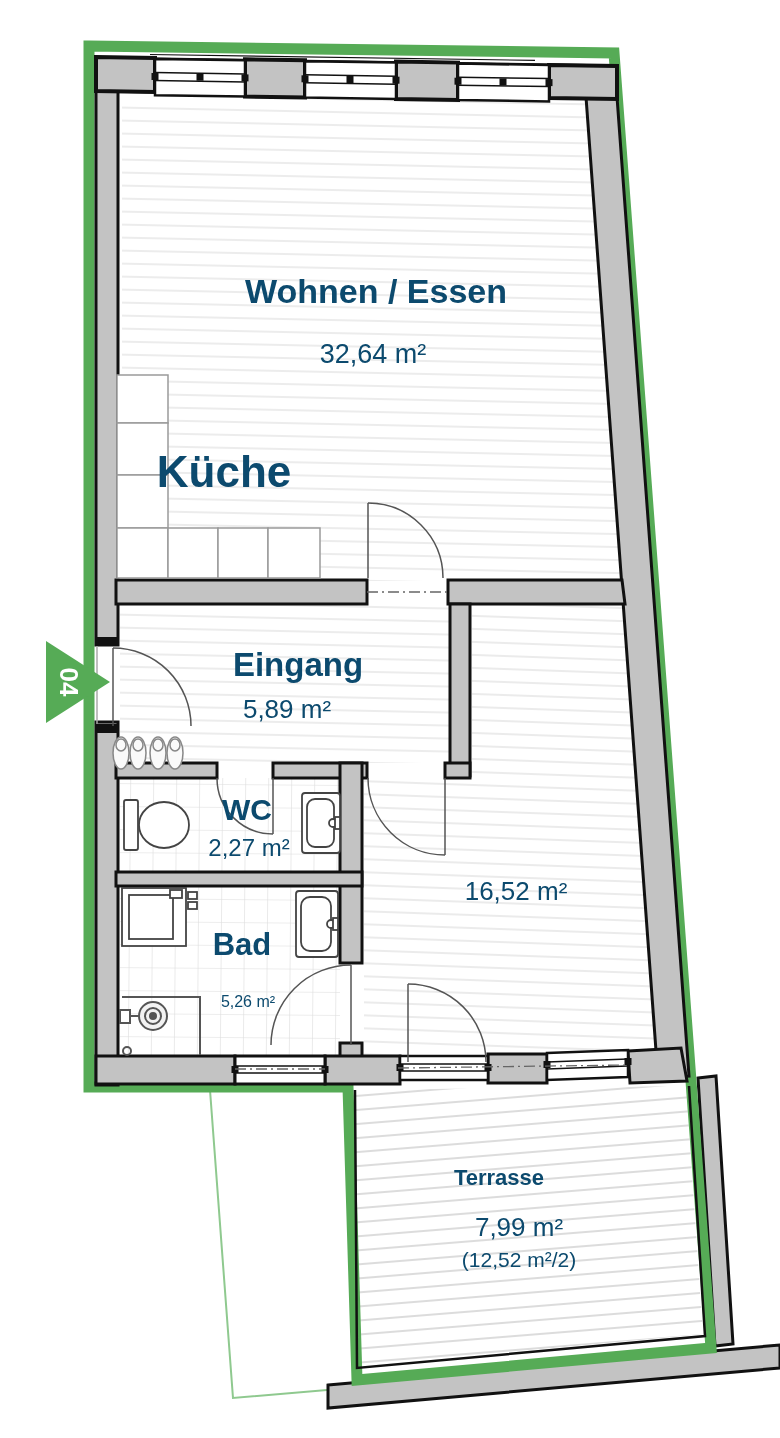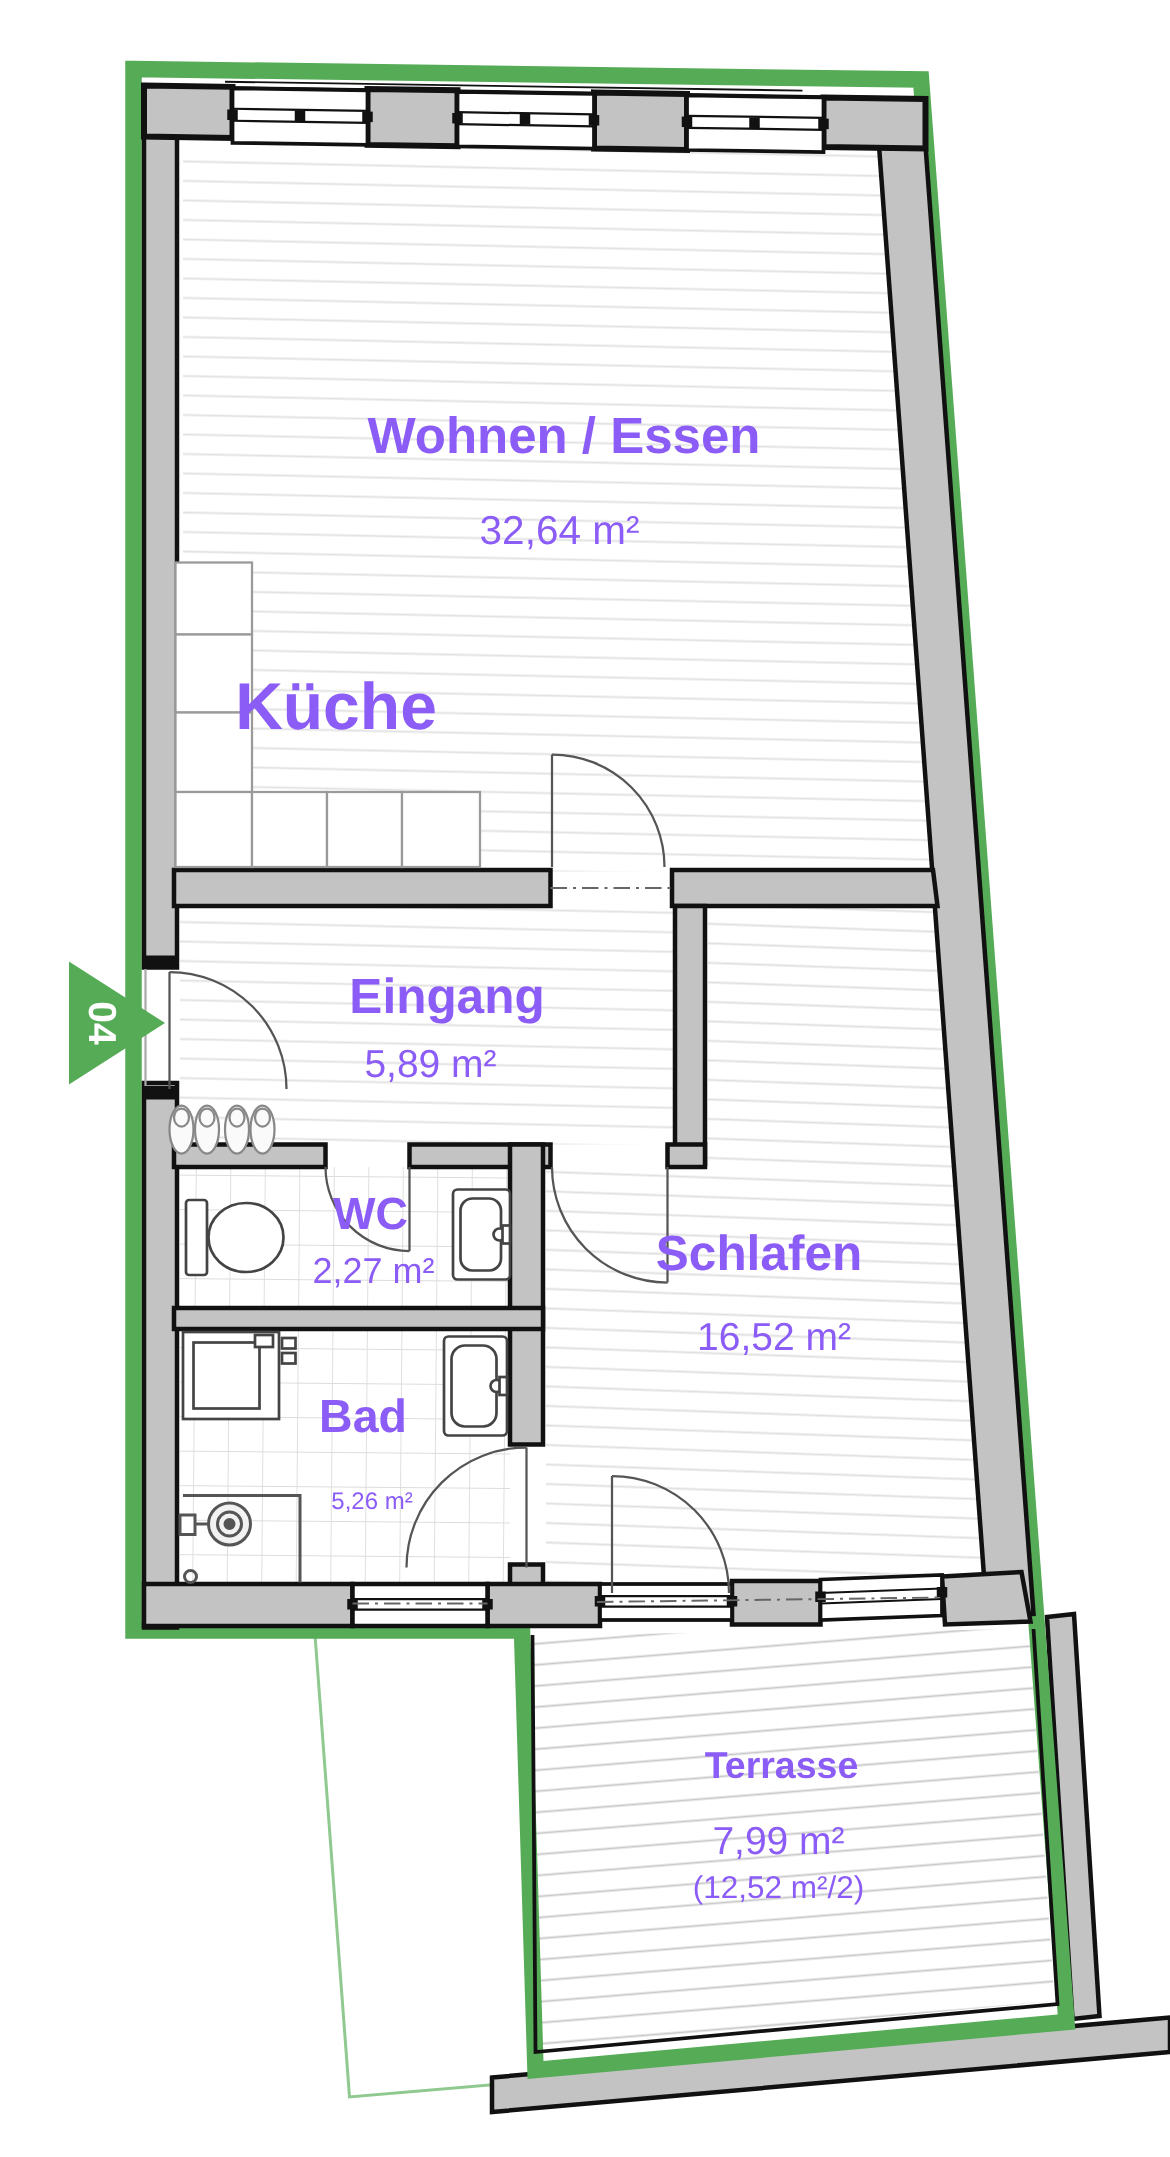--- a/index.html
+++ b/index.html
@@ -1,20 +1,20 @@
 <!DOCTYPE html>
 <html><head>
 <meta charset="utf-8">
 <style>
   html,body{margin:0;padding:0;background:#ffffff;}
   .canvas{position:relative;width:780px;height:1438px;background:#fff;overflow:hidden;
           font-family:"Liberation Sans", sans-serif;}
   .plan-svg{position:absolute;left:0;top:0;}
   .lbl{position:absolute;transform:translate(-50%,-50%);white-space:nowrap;
-       color:#8b5cf6;line-height:1;letter-spacing:0;}
+       color:#0c4a6e;line-height:1;letter-spacing:0;}
   .lbl.bold{font-weight:bold;}
   .marker-text{position:absolute;transform:translate(-50%,-50%) rotate(90deg);
        color:#fff;font-weight:bold;white-space:nowrap;}
 </style>
 </head>
 <body>
 
 <div class="canvas">
 
 <svg class="plan-svg" width="780" height="1438" viewBox="0 0 780 1438">
@@ -224,22 +224,21 @@
 
 <div class="lbl bold" style="left:298px;top:664px;font-size:33px">Eingang</div>
 <div class="lbl" style="left:287px;top:709px;font-size:26px">5,89 m²</div>
 
 <div class="lbl bold" style="left:247px;top:810px;font-size:30px">WC</div>
 <div class="lbl" style="left:249px;top:848px;font-size:24px">2,27 m²</div>
 
 <div class="lbl bold" style="left:242px;top:944px;font-size:31px">Bad</div>
 <div class="lbl" style="left:248px;top:1002px;font-size:16px">5,26 m²</div>
 
-<div class="lbl bold" style="left:506px;top:835px;font-size:33px">Schlafen</div>
 <div class="lbl" style="left:516px;top:891px;font-size:26px">16,52 m²</div>
 
-<div class="lbl bold" style="left:521px;top:1178px;font-size:25px">Terrasse</div>
+<div class="lbl bold" style="left:499px;top:1178px;font-size:22px">Terrasse</div>
 <div class="lbl" style="left:519px;top:1227px;font-size:26px">7,99 m²</div>
 <div class="lbl" style="left:519px;top:1259px;font-size:21px">(12,52 m²/2)</div>
 
 <div class="marker-text" style="left:68px;top:682px;font-size:26px">04</div>
 
 </div>
 
 </body></html>

